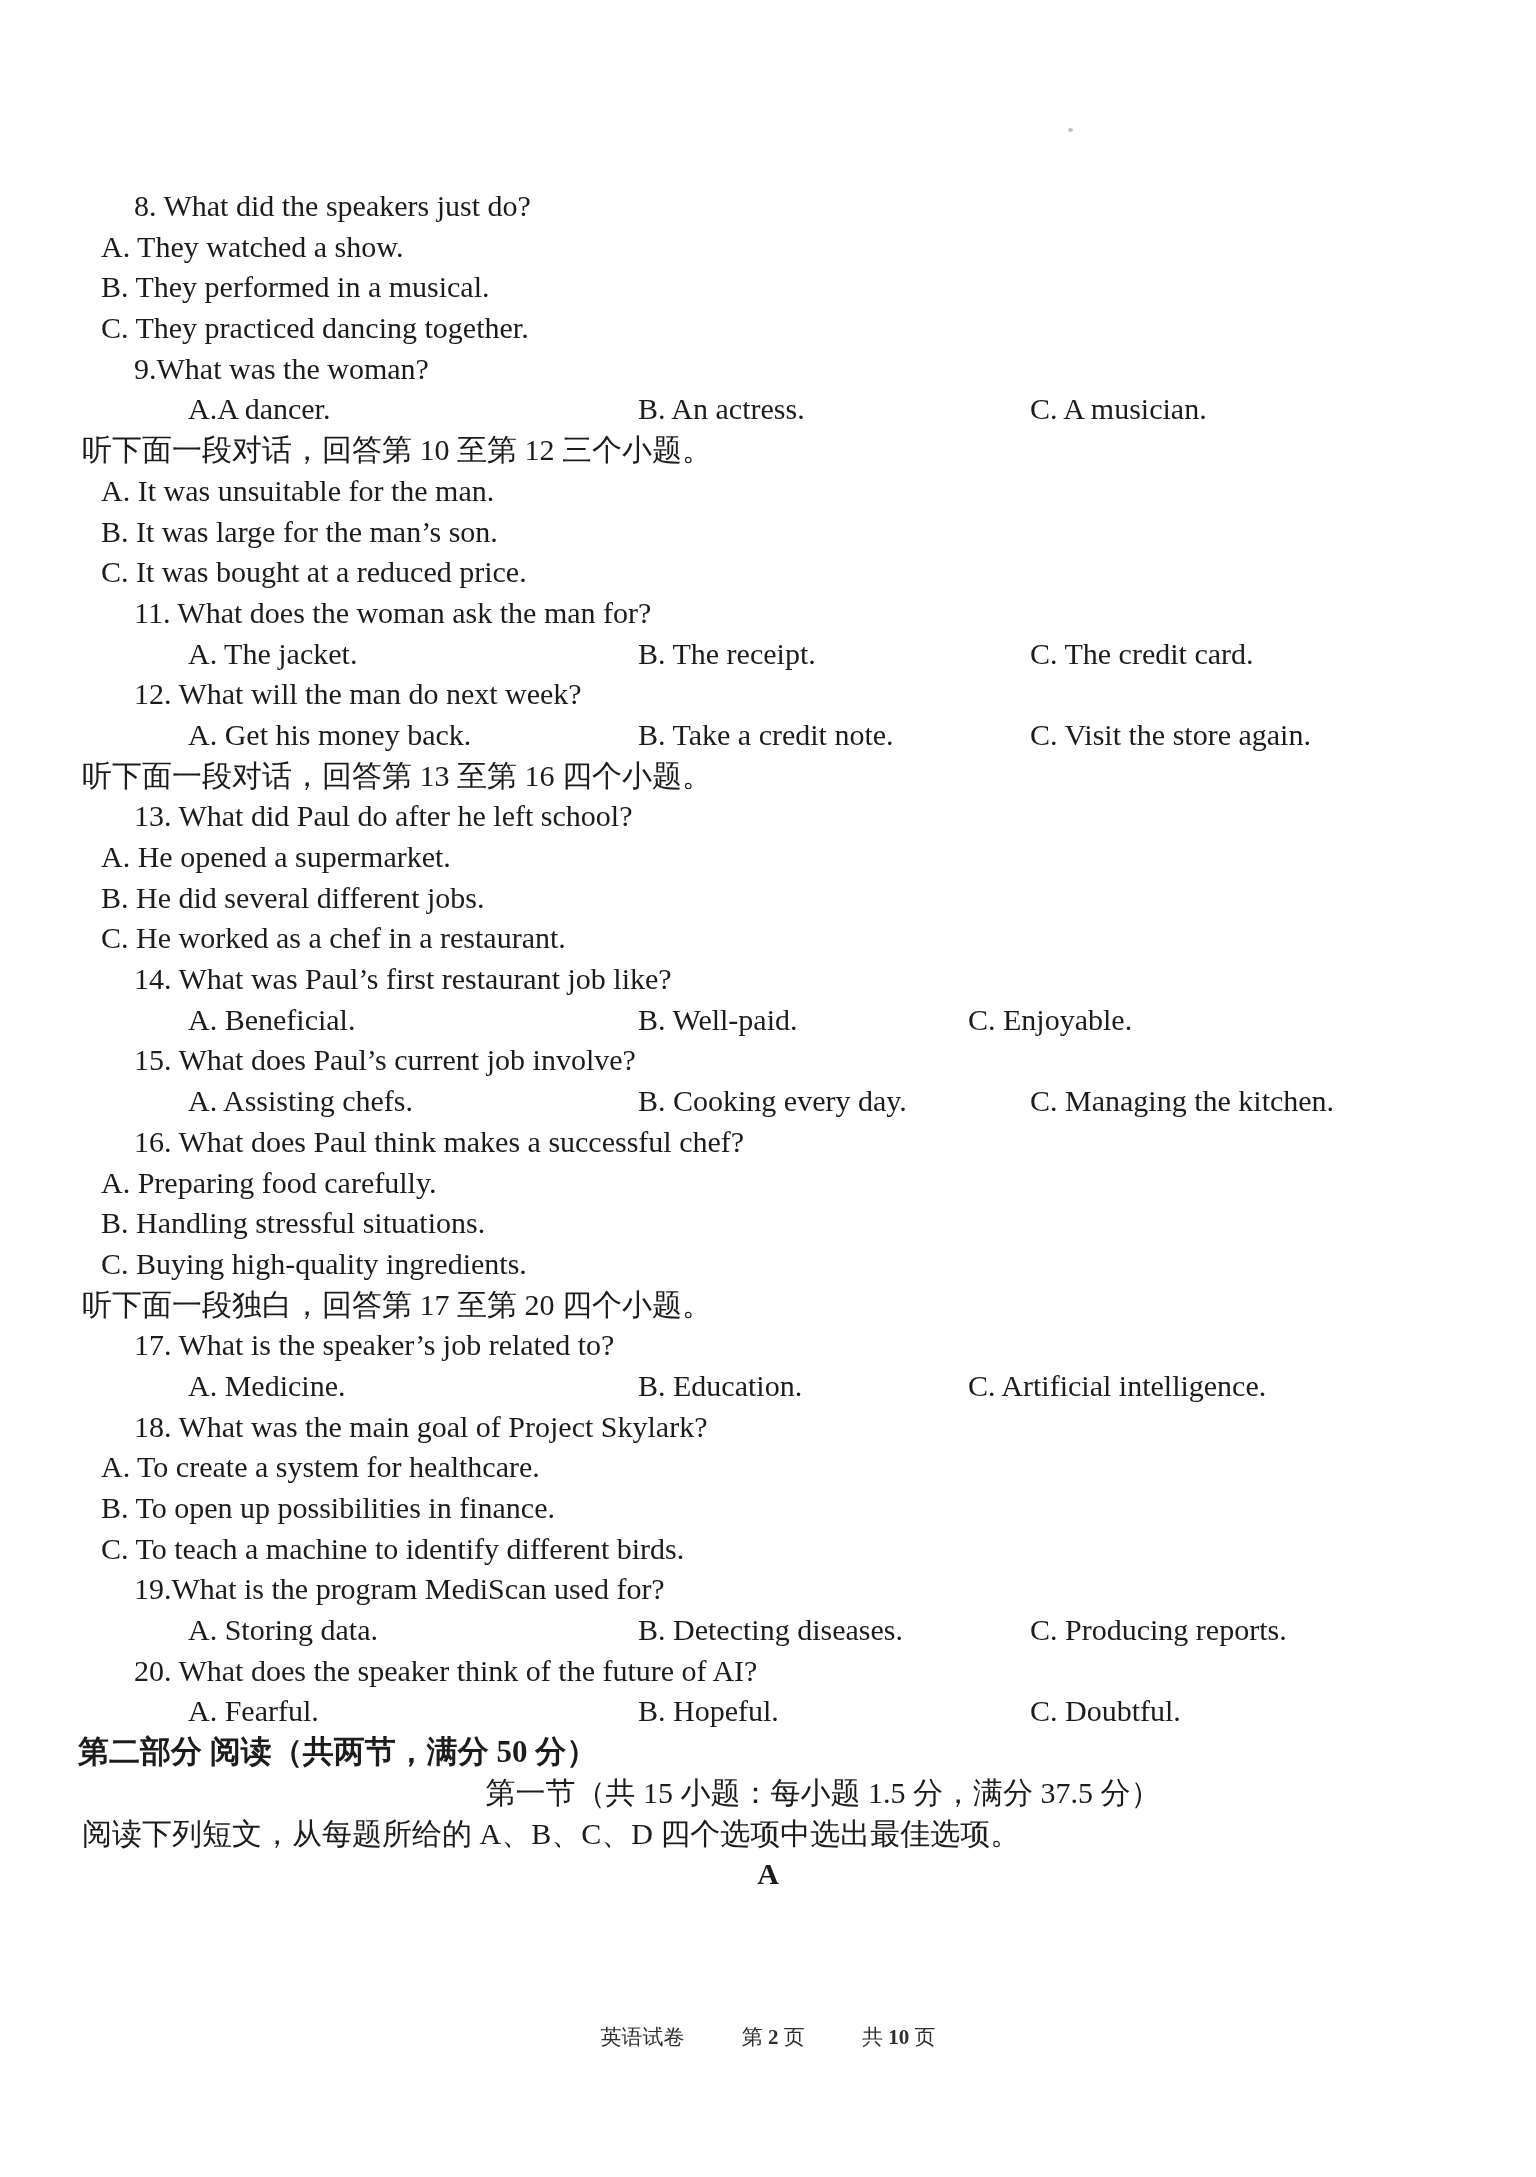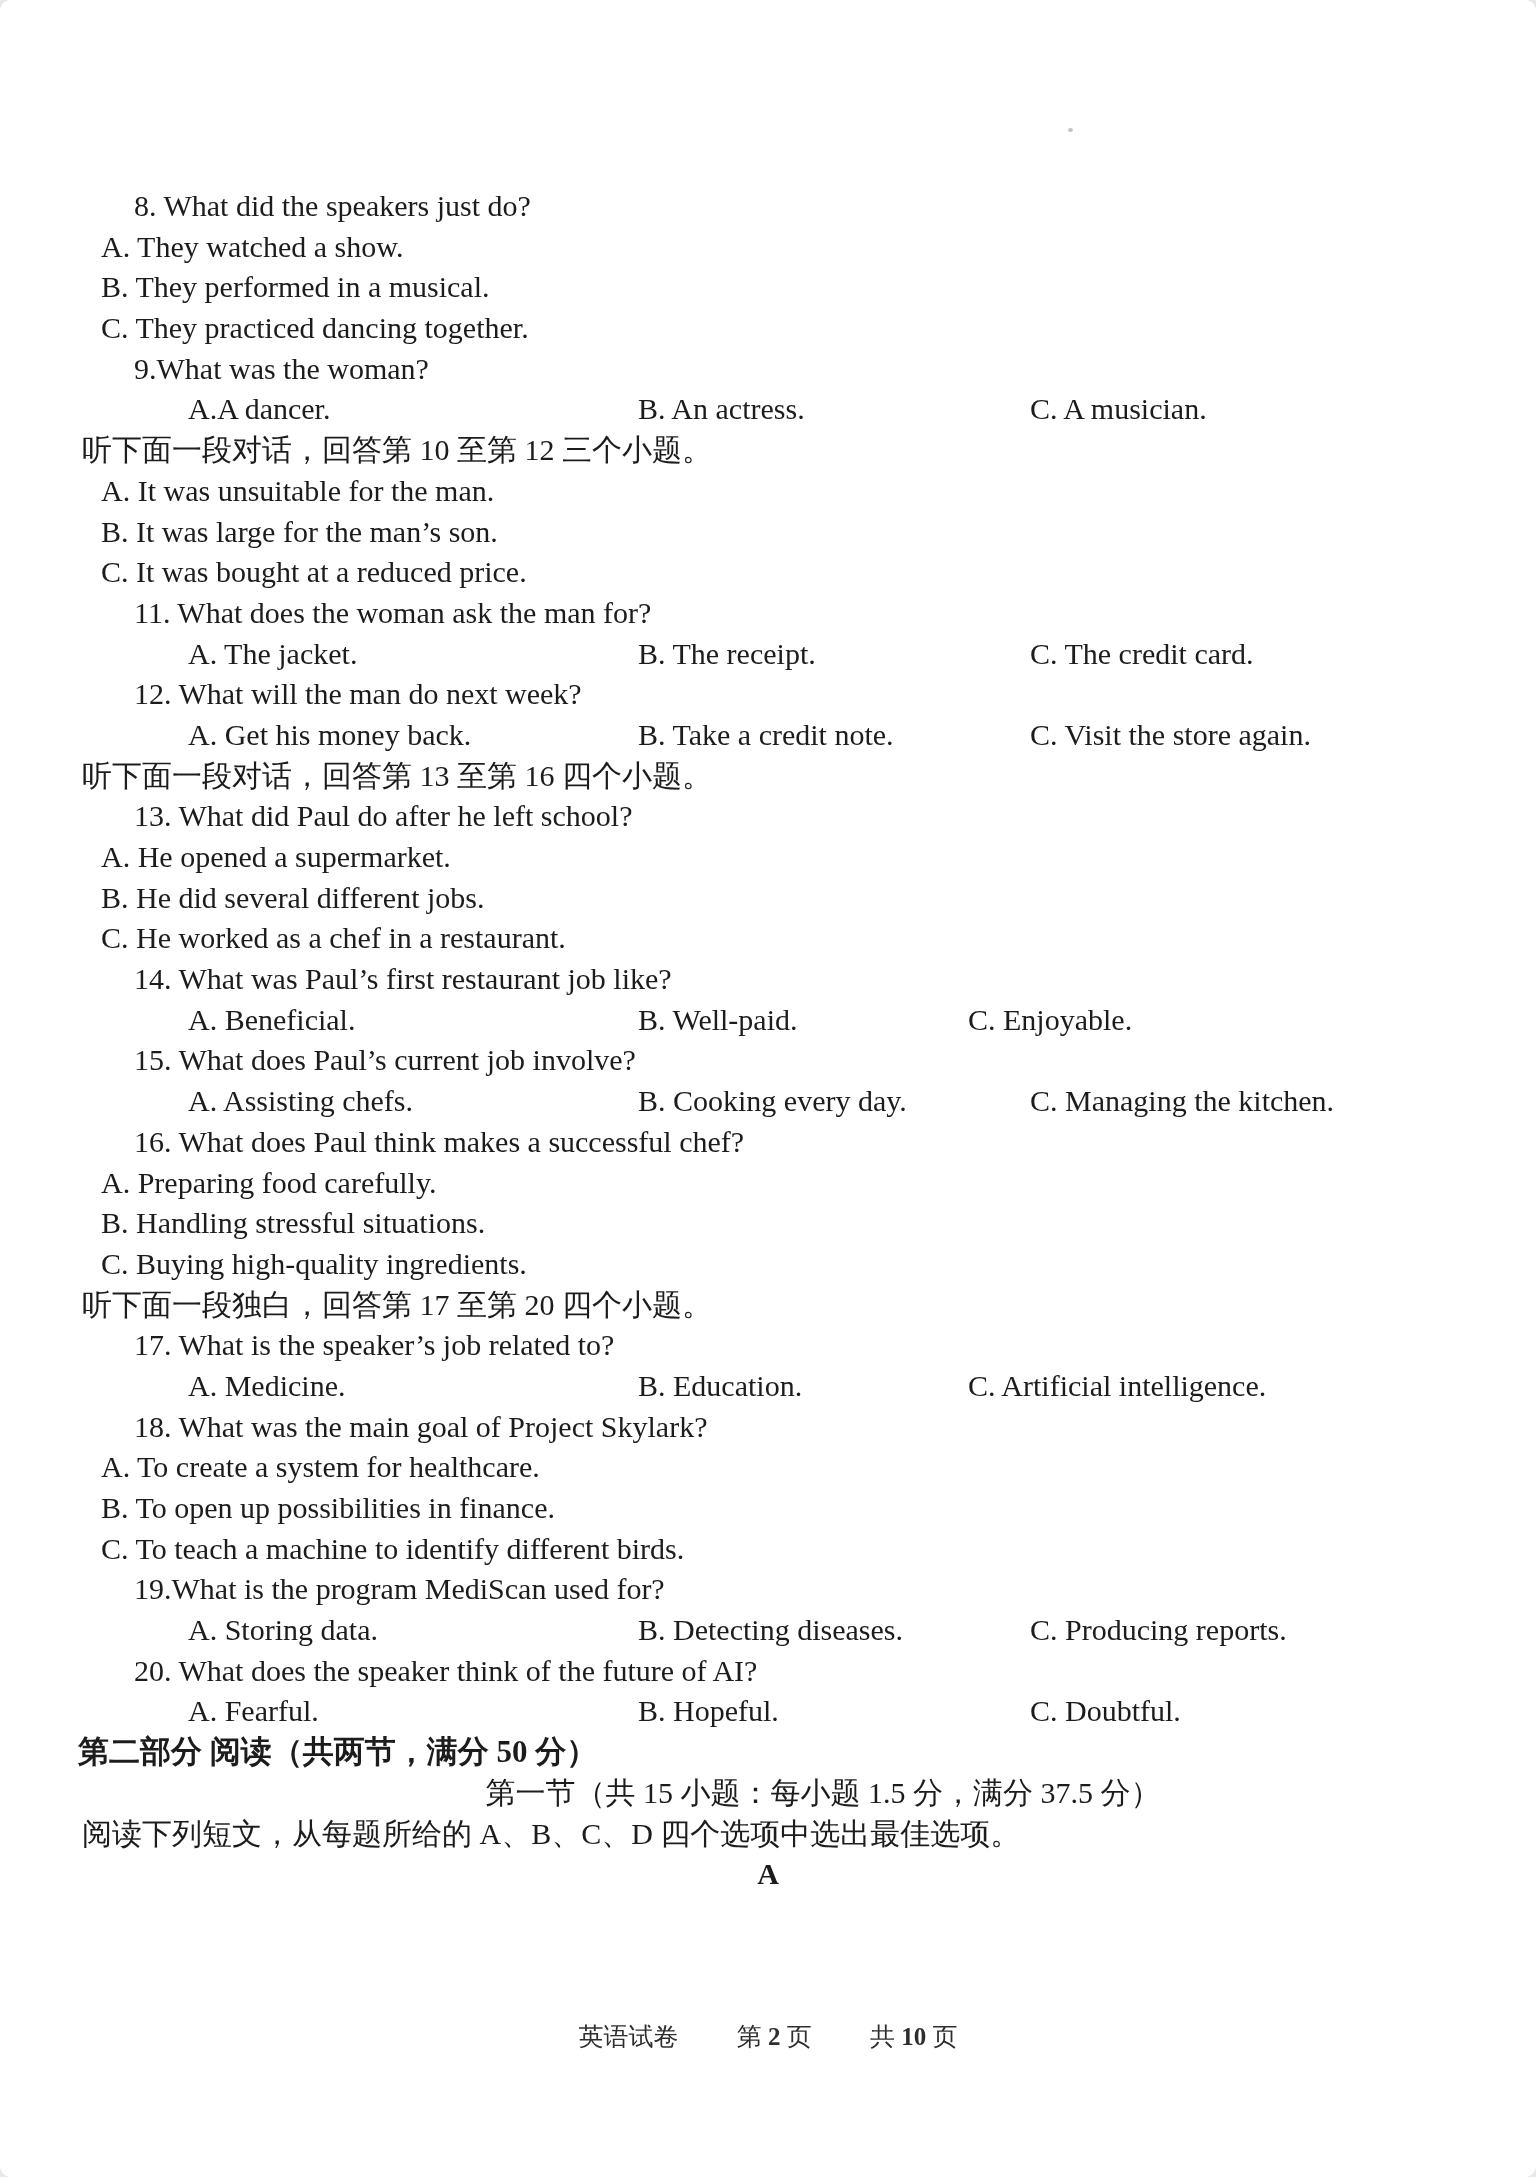--- a/index.html
+++ b/index.html
@@ -5,37 +5,36 @@
   html,body { margin:0; padding:0; background:#e8e8e8; }
   .page {
     position:relative;
     width:1536px; height:2177px;
     margin:0 auto;
     background:#ffffff;
     font-family:"Liberation Serif","DejaVu Serif",serif;
     font-size:30px;
     color:#1c1c1c;
     overflow:hidden;
-    border-radius:11px;
   }
   .content { position:absolute; top:186px; left:0; width:100%; }
   .ln { height:40.7px; line-height:40.7px; white-space:nowrap; }
   .ln.q      { padding-left:134px; }
   .ln.opt    { padding-left:101px; }
   .ln.cn     { padding-left:82px; }
   .ln.part   { padding-left:78px; font-weight:bold; font-size:31px; }
   .ln.sec    { padding-left:110px;text-align:center; }
   .ln.center { text-align:center; font-weight:bold; }
   .ln.opts3  { position:relative; }
   .ln.opts3 > span { position:absolute; top:0; }
   .ln.opts3 > span.oa { left:188px; }
   .ln.opts3 > span.ob { left:638px; }
   .footer {
     position:absolute; top:2022px; left:0; width:100%;
-    text-align:center; font-size:25px; line-height:30px; color:#2e2e2e;
+    text-align:center; font-size:21px; line-height:30px; color:#2e2e2e;
   }
   .footer .seg { margin:0 26px; }
   .footer b { font-weight:bold; }
   .speck {
     position:absolute; left:1068px; top:128px;
     width:5px; height:4px; background:#b9b9b9; border-radius:50%; opacity:.85;
   }
 </style>
 </head>
 <body>

